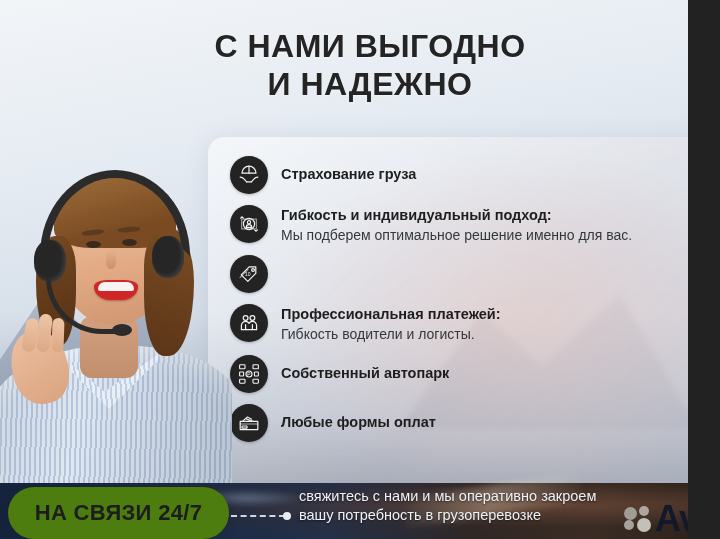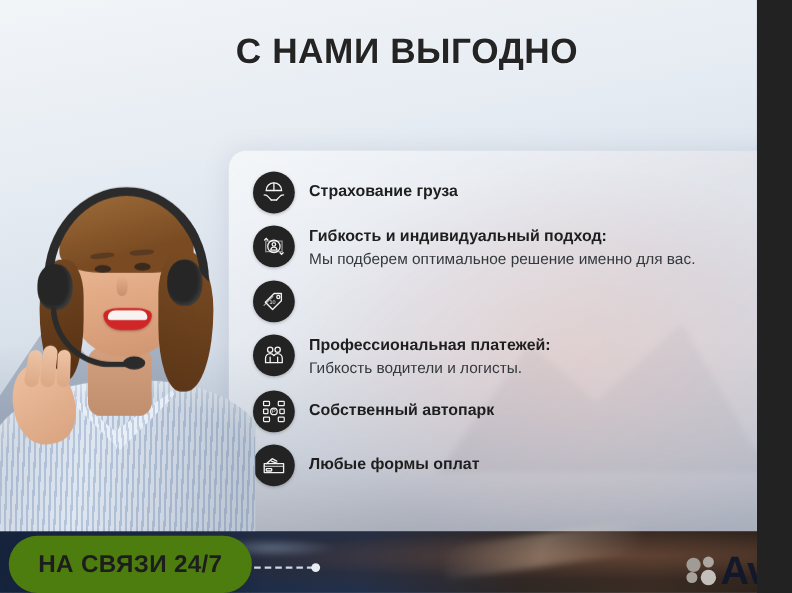--- a/index.html
+++ b/index.html
@@ -298,20 +298,21 @@
 <div class="banner">
 
   <div class="bg-sky"></div>
   <div class="bg-peak-a"></div>
   <div class="bg-peak-b"></div>
   <div class="bg-mountain"></div>
   <div class="bg-warm"></div>
 
   <div class="headline">
     <div>С НАМИ ВЫГОДНО</div>
+    <div>И НАДЕЖНО</div>
   </div>
 
   <div class="card">
 
     <div class="feature single">
       <div class="ficon">
         <svg width="24" height="24" viewBox="0 0 24 24" fill="none" stroke="#f2f2f2" stroke-width="1.2" stroke-linecap="round">
           <path d="M12 3.2v7"></path>
           <path d="M5 10.2a7 7 0 0 1 14 0z"></path>
           <path d="M3.2 14.2c1.6 0 3 .8 4 2l2.4 2.6"></path>
@@ -440,20 +441,24 @@
 
   <div class="badge">
     <span>НА СВЯЗИ 24/7</span>
   </div>
 
   <div class="connector">
     <div class="line"></div>
     <div class="dot"></div>
   </div>
 
+  <div class="cta">
+    <div>свяжитесь с нами и мы оперативно закроем</div>
+    <div>вашу потребность в грузоперевозке</div>
+  </div>
 
   <div class="avito">
     <div class="dots">
       <i class="d1"></i>
         <i class="d2"></i>
         <i class="d3"></i>
         <i class="d4"></i>
     </div>
     <div class="word">Avito</div>
   </div>

